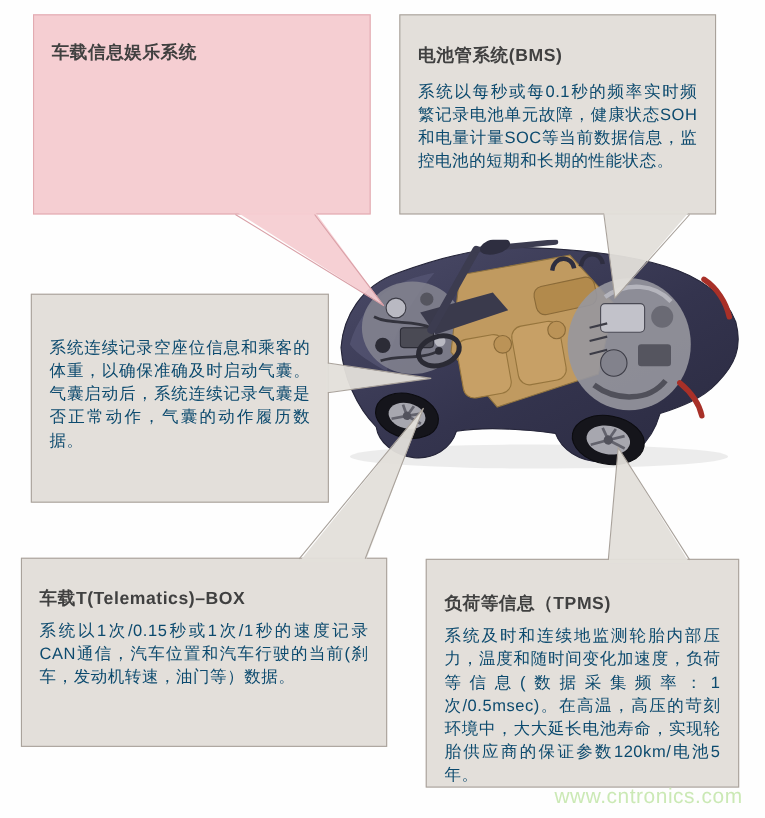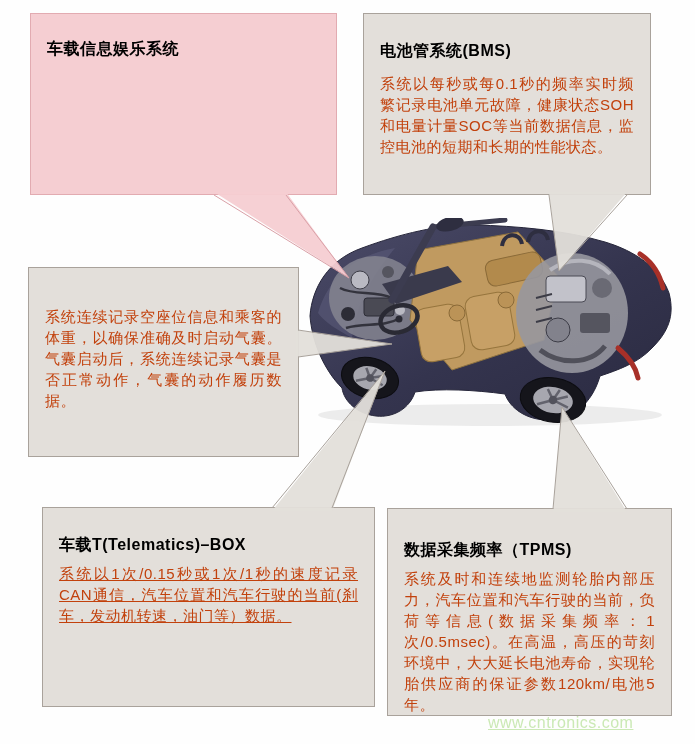--- a/index.html
+++ b/index.html
@@ -2,37 +2,37 @@
 <html><head>
 <meta charset="utf-8">
 <style>
   html,body{margin:0;padding:0;}
   body{background:#ffffff;font-family:"Liberation Sans","DejaVu Sans",sans-serif;}
   #stage{position:relative;width:695px;height:744px;background:#fefefe;overflow:hidden;}
 
   .callout{position:absolute;box-sizing:border-box;padding:26px 16px 12px 16px;}
   .callout.gray{background:#e3dfda;border:1px solid #a9a29b;}
   .callout.pink{background:#f5ced2;border:1px solid #e2abb1;}
-  .callout .title{font-size:16px;font-weight:bold;color:#000000;line-height:21px;letter-spacing:.5px;}
-  .callout .body{font-size:15px;color:#c2410c;line-height:21px;margin-top:12px;
+  .callout .title{font-size:16px;font-weight:bold;color:#404040;line-height:21px;letter-spacing:.5px;}
+  .callout .body{font-size:15px;color:#0c4a6e;line-height:21px;margin-top:12px;
                  text-align:justify;letter-spacing:.5px;}
 
   #box-infotainment{left:30px;top:13px;width:307px;height:182px;padding-top:24px;}
   #box-bms{left:363px;top:13px;width:288px;height:182px;}
   #box-airbag{left:28px;top:267px;width:271px;height:190px;}
-  #box-tbox{left:42px;top:507px;width:333px;height:200px;}
-  #box-tbox .body{margin-top:8px;text-decoration:underline;}
+  #box-tbox{left:19px;top:507px;width:333px;height:172px;}
+  #box-tbox .body{margin-top:8px;}
   #box-tpms{left:387px;top:508px;width:285px;height:208px;padding-top:30px;}
   #box-tpms .body{margin-top:8px;}
 
   #car{position:absolute;left:300px;top:218px;width:380px;height:210px;}
   #pointers{position:absolute;left:0;top:0;width:695px;height:744px;pointer-events:none;}
 
-  #watermark{position:absolute;left:488px;top:714px;font-size:16px;letter-spacing:.5px;
-             white-space:nowrap;text-decoration:underline;}
+  #watermark{position:absolute;left:504px;top:714px;font-size:19px;letter-spacing:.5px;
+             white-space:nowrap;}
 </style>
 </head>
 <body>
 
 <div id="stage" style="background: rgb(254, 254, 254);">
 
   <svg id="car" viewBox="0 0 380 210" aria-hidden="true">
     <defs>
       <linearGradient id="bodyGrad" x1="0" y1="0" x2="1" y2="1">
         <stop offset="0" stop-color="#4b4b68"></stop>
@@ -113,22 +113,22 @@
   <div class="callout gray" id="box-airbag">
     <div class="body">系统连续记录空座位信息和乘客的体重，以确保准确及时启动气囊。气囊启动后，系统连续记录气囊是否正常动作，气囊的动作履历数据。</div>
   </div>
 
   <div class="callout gray" id="box-tbox">
     <div class="title">车载T(Telematics)–BOX</div>
     <div class="body">系统以1次/0.15秒或1次/1秒的速度记录CAN通信，汽车位置和汽车行驶的当前(刹车，发动机转速，油门等）数据。</div>
   </div>
 
   <div class="callout gray" id="box-tpms">
-    <div class="title">数据采集频率（TPMS)</div>
-    <div class="body">系统及时和连续地监测轮胎内部压力，汽车位置和汽车行驶的当前，负荷等信息(数据采集频率：1次/0.5msec)。在高温，高压的苛刻环境中，大大延长电池寿命，实现轮胎供应商的保证参数120km/电池5年。</div>
+    <div class="title">负荷等信息（TPMS)</div>
+    <div class="body">系统及时和连续地监测轮胎内部压力，温度和随时间变化加速度，负荷等信息(数据采集频率：1次/0.5msec)。在高温，高压的苛刻环境中，大大延长电池寿命，实现轮胎供应商的保证参数120km/电池5年。</div>
   </div>
 
   <svg id="pointers" viewBox="0 0 695 744" aria-hidden="true">
 
     <polygon points="214,192 286,192 349,278" fill="#f5ced2" fill-opacity="0.95"></polygon>
     <path d="M 214,195 L 349,278 L 286,195" fill="none" stroke="#d9a0a7" stroke-width="1"></path>
 
     <polygon points="549,192 627,192 559,271" fill="#e3dfda" fill-opacity="0.95"></polygon>
     <path d="M 549,195 L 559,271 L 627,195" fill="none" stroke="#a9a29b" stroke-width="1"></path>
 

